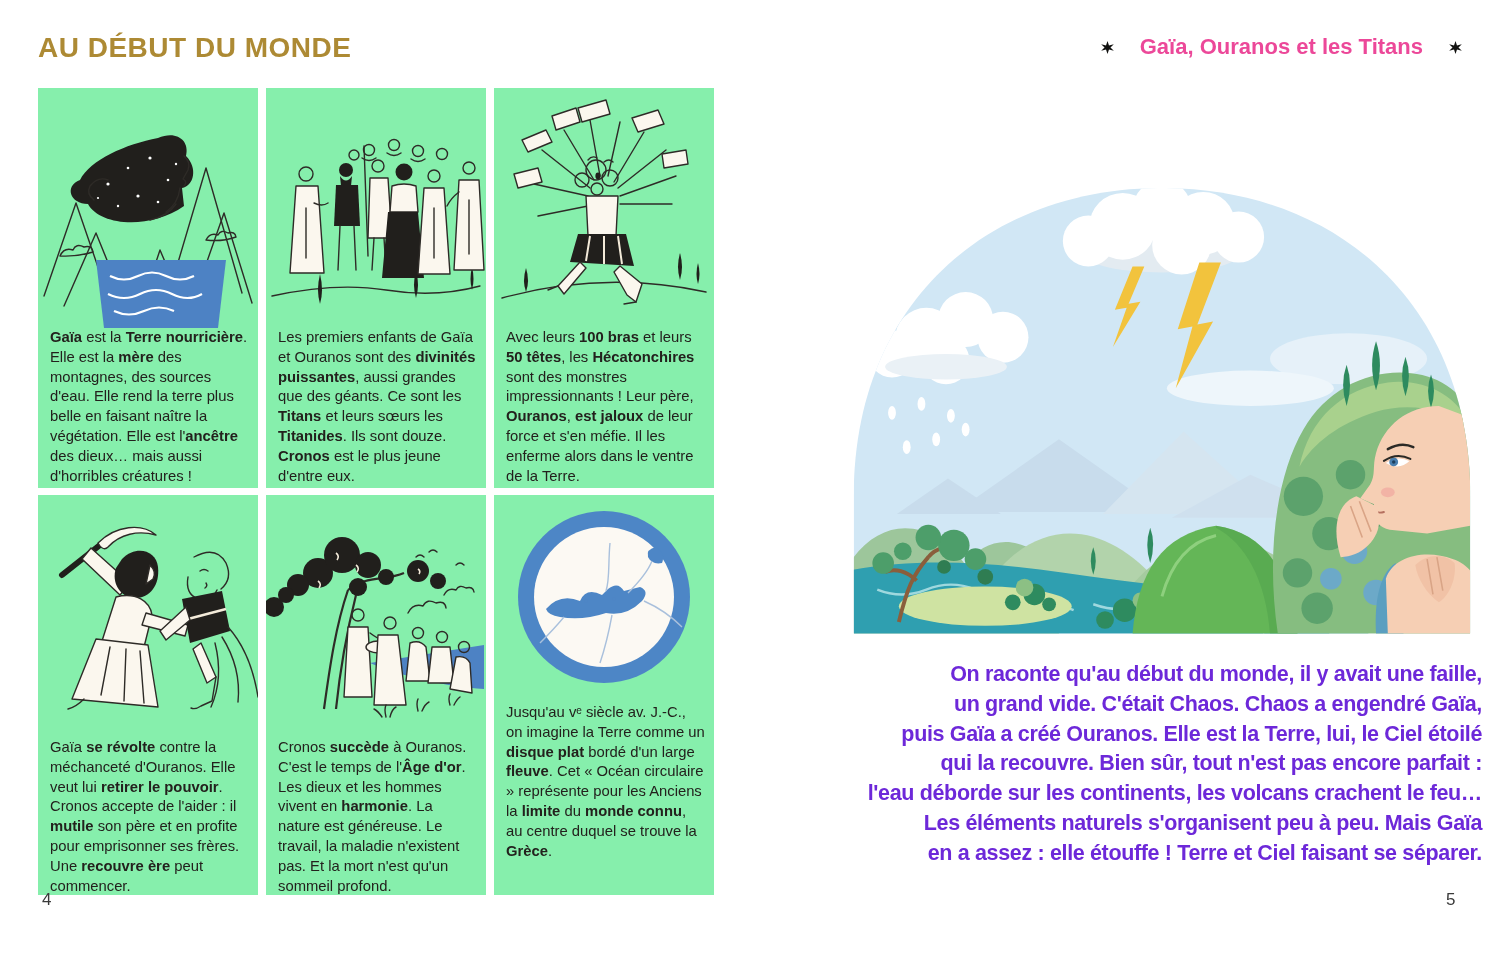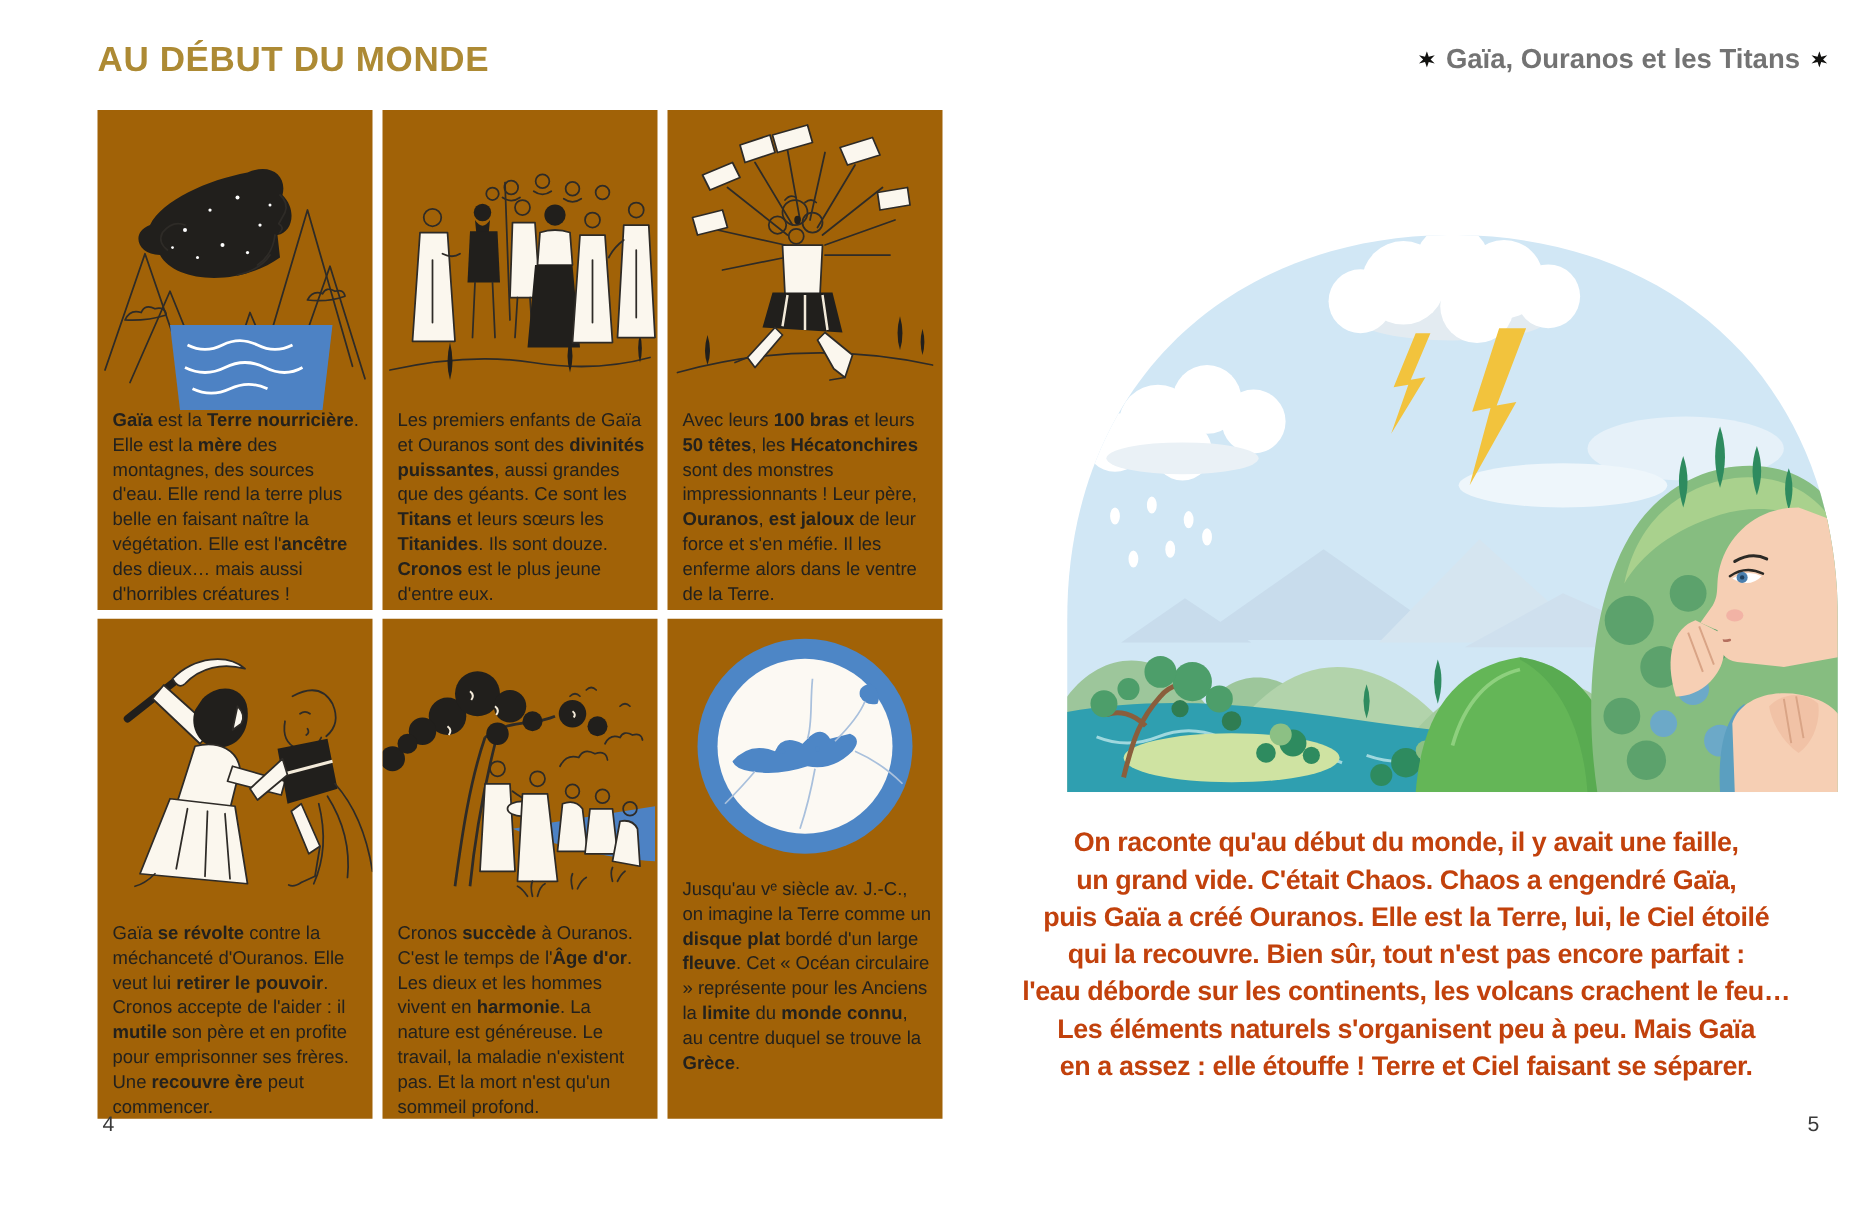--- a/index.html
+++ b/index.html
@@ -1,42 +1,42 @@
 <!DOCTYPE html>
 <html><head>
 <meta charset="utf-8">
 <style>
   html,body{margin:0;padding:0;}
   body{width:1500px;height:964px;background:#ffffff;position:relative;
        font-family:"Liberation Sans","DejaVu Sans",sans-serif;color:#222;overflow:hidden;}
 
   
-  .left-page{position:absolute;left:0;top:0;width:750px;height:808px;margin-left:40px;}
+  .left-page{position:absolute;left:0;top:0;width:750px;height:808px;}
   .book-title{position:absolute;left:38px;top:32px;font-size:28px;font-weight:800;
               letter-spacing:.5px;color:#ad8a34;}
   .panel-grid{position:absolute;left:38px;top:88px;display:grid;
               grid-template-columns:repeat(3,220px);grid-auto-rows:400px;gap:7px 8px;}
-  .panel{background:#a16207;display:flex;flex-direction:column;overflow:hidden;}
+  .panel{background:#86efac;display:flex;flex-direction:column;overflow:hidden;}
   .panel-art{height:240px;flex:none;}
   .panel:nth-child(4) .panel-art,.panel:nth-child(5) .panel-art{height:243px;}
   .panel:nth-child(6) .panel-art{height:208px;}
   .panel-art svg{display:block;width:100%;height:100%;}
   .panel-text{padding:0 8px 0 12px;font-size:14.8px;line-height:19.8px;color:#23211d;}
   .panel-text .b{font-weight:700;}
 
   
   .right-page{position:absolute;left:750px;top:0;width:750px;height:964px;}
   .chapter-header{position:absolute;right:38px;top:34px;display:flex;align-items:center;
-                  gap:9px;font-size:22px;font-weight:700;color:#737373;text-align:center;}
+                  gap:26px;font-size:22px;font-weight:700;color:#ec4899;text-align:center;}
   .star{width:13px;height:13px;flex:none;}
   .main-illustration{position:absolute;left:88px;top:172px;width:648px;height:462px;}
   .main-illustration svg{width:100%;height:100%;display:block;}
-  .story-paragraph{position:absolute;left:18px;top:660px;width:714px;text-align:center;
+  .story-paragraph{position:absolute;left:18px;top:660px;width:714px;text-align:right;
                    font-size:21.5px;line-height:29.8px;font-weight:700;
-                   letter-spacing:-.35px;color:#c2410c;}
+                   letter-spacing:-.35px;color:#6d28d9;}
   .story-line{white-space:nowrap;}
 
   .page-num{position:absolute;top:890px;font-size:17px;color:#3a3a3a;}
   .page-num.left{left:42px;}
   .page-num.right{left:1446px;}
 
   
   .ink{stroke:#2e2b27;stroke-width:1.4;fill:none;stroke-linecap:round;stroke-linejoin:round;}
   .inkf{fill:#211f1c;stroke:none;}
   .paperf{fill:#fbf7ee;stroke:#2e2b27;stroke-width:1.4;stroke-linejoin:round;}

